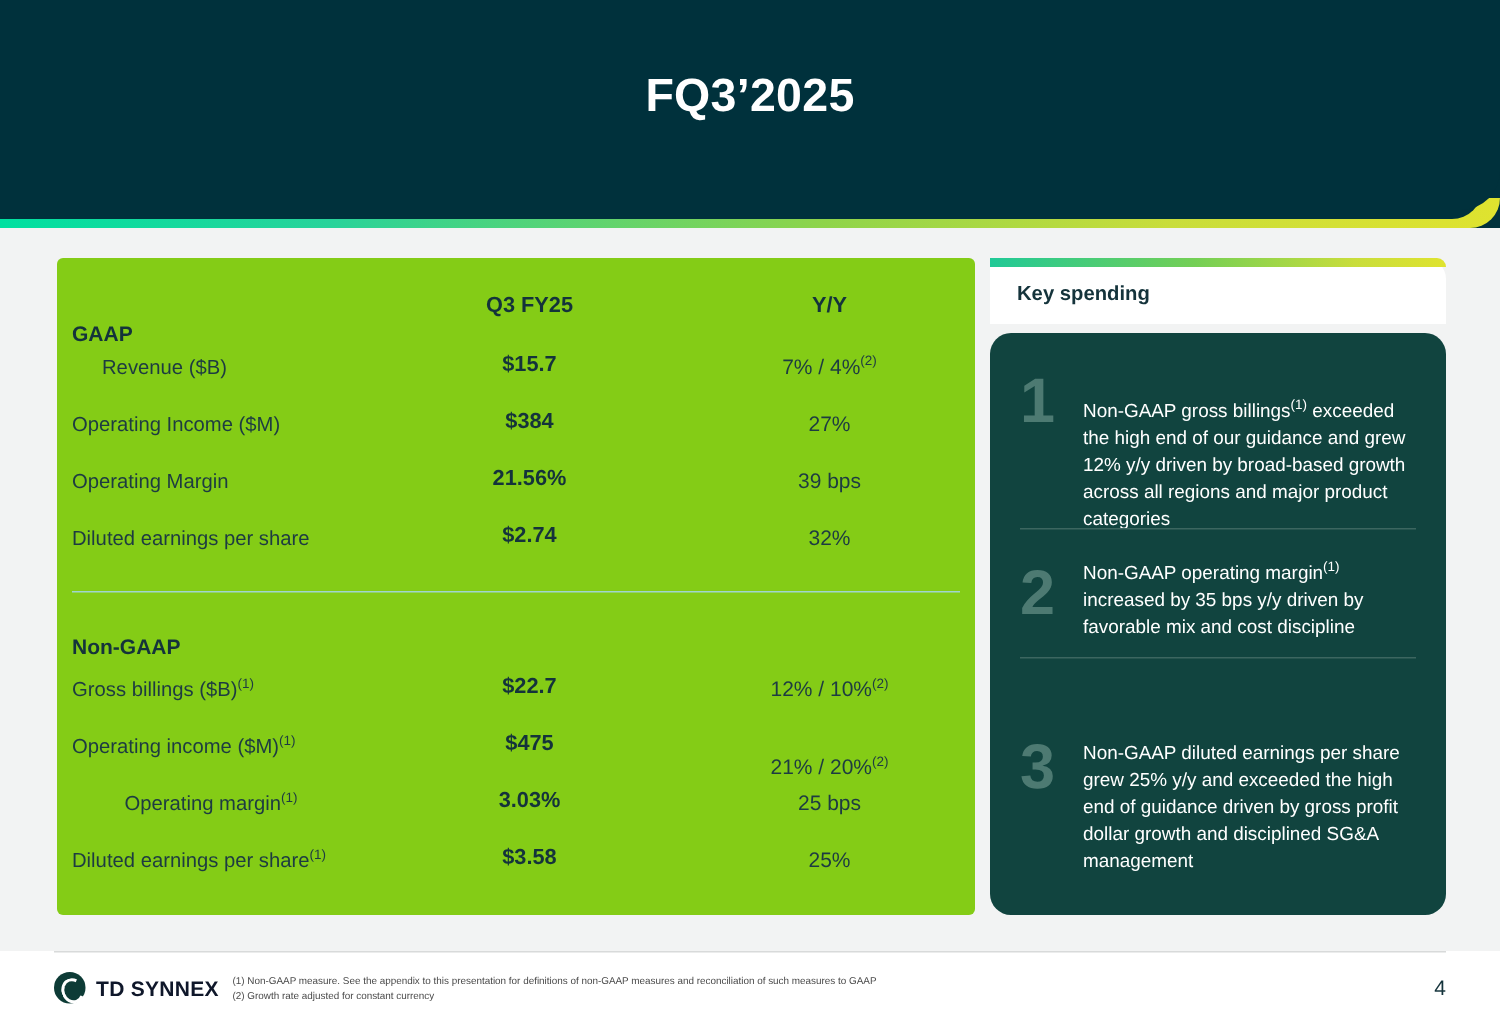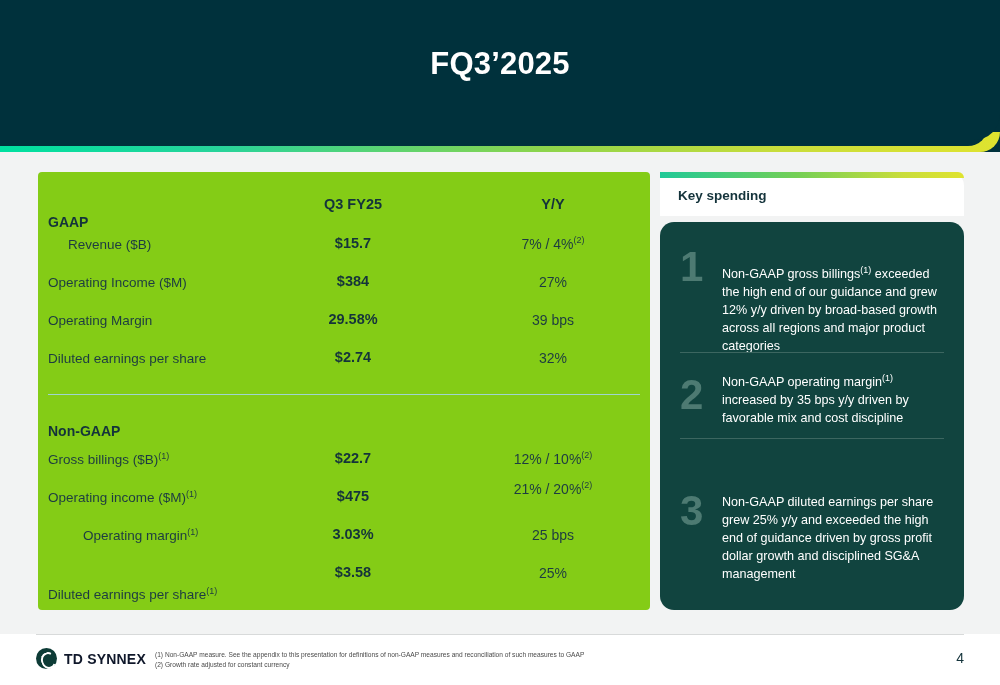--- a/index.html
+++ b/index.html
@@ -277,21 +277,21 @@
       </div>
 
       <div>
         <div class="col-label row-label" style="top:103px;">Operating Income ($M)</div>
         <div class="col-q3 row-val" style="top:101px;">$384</div>
         <div class="col-yy row-yy" style="top:102px;">27%</div>
       </div>
 
       <div>
         <div class="col-label row-label" style="top:141px;">Operating Margin</div>
-        <div class="col-q3 row-val" style="top:139px;">29.58%</div>
+        <div class="col-q3 row-val" style="top:139px;">21.56%</div>
         <div class="col-yy row-yy" style="top:140px;">39 bps</div>
       </div>
 
       <div>
         <div class="col-label row-label" style="top:179px;">Diluted earnings per share</div>
         <div class="col-q3 row-val" style="top:177px;">$2.74</div>
         <div class="col-yy row-yy" style="top:178px;">32%</div>
       </div>
 
       <div class="divider"></div>
@@ -300,31 +300,31 @@
 
       <div>
         <div class="col-label row-label" style="top:280px;"><span>Gross billings ($B)</span><sup>(1)</sup></div>
         <div class="col-q3 row-val" style="top:278px;">$22.7</div>
         <div class="col-yy row-yy" style="top:279px;"><span>12% / 10%</span><sup>(2)</sup></div>
       </div>
 
       <div>
         <div class="col-label row-label" style="top:318px;"><span>Operating income ($M)</span><sup>(1)</sup></div>
         <div class="col-q3 row-val" style="top:316px;">$475</div>
-        <div class="col-yy row-yy" style="top:309px;text-align:center;"><span>21% / 20%</span><sup>(2)</sup></div>
+        <div class="col-yy row-yy" style="top:331px;text-align:center;"><span>21% / 20%</span><sup>(2)</sup></div>
       </div>
 
       <div>
         <div class="col-label row-label" style="top:356px;margin-left:35px;"><span>Operating margin</span><sup>(1)</sup></div>
         <div class="col-q3 row-val" style="top:354px;">3.03%</div>
         <div class="col-yy row-yy" style="top:355px;">25 bps</div>
       </div>
 
       <div>
-        <div class="col-label row-label" style="top:394px;margin-top:21px;"><span>Diluted earnings per share</span><sup>(1)</sup></div>
+        <div class="col-label row-label" style="top:394px;"><span>Diluted earnings per share</span><sup>(1)</sup></div>
         <div class="col-q3 row-val" style="top:392px;">$3.58</div>
         <div class="col-yy row-yy" style="top:393px;">25%</div>
       </div>
 
     </div>
   </div>
 
   <div class="takeaway-wrap">
     <div class="kt-header">
       <div class="kt-accent"></div>

